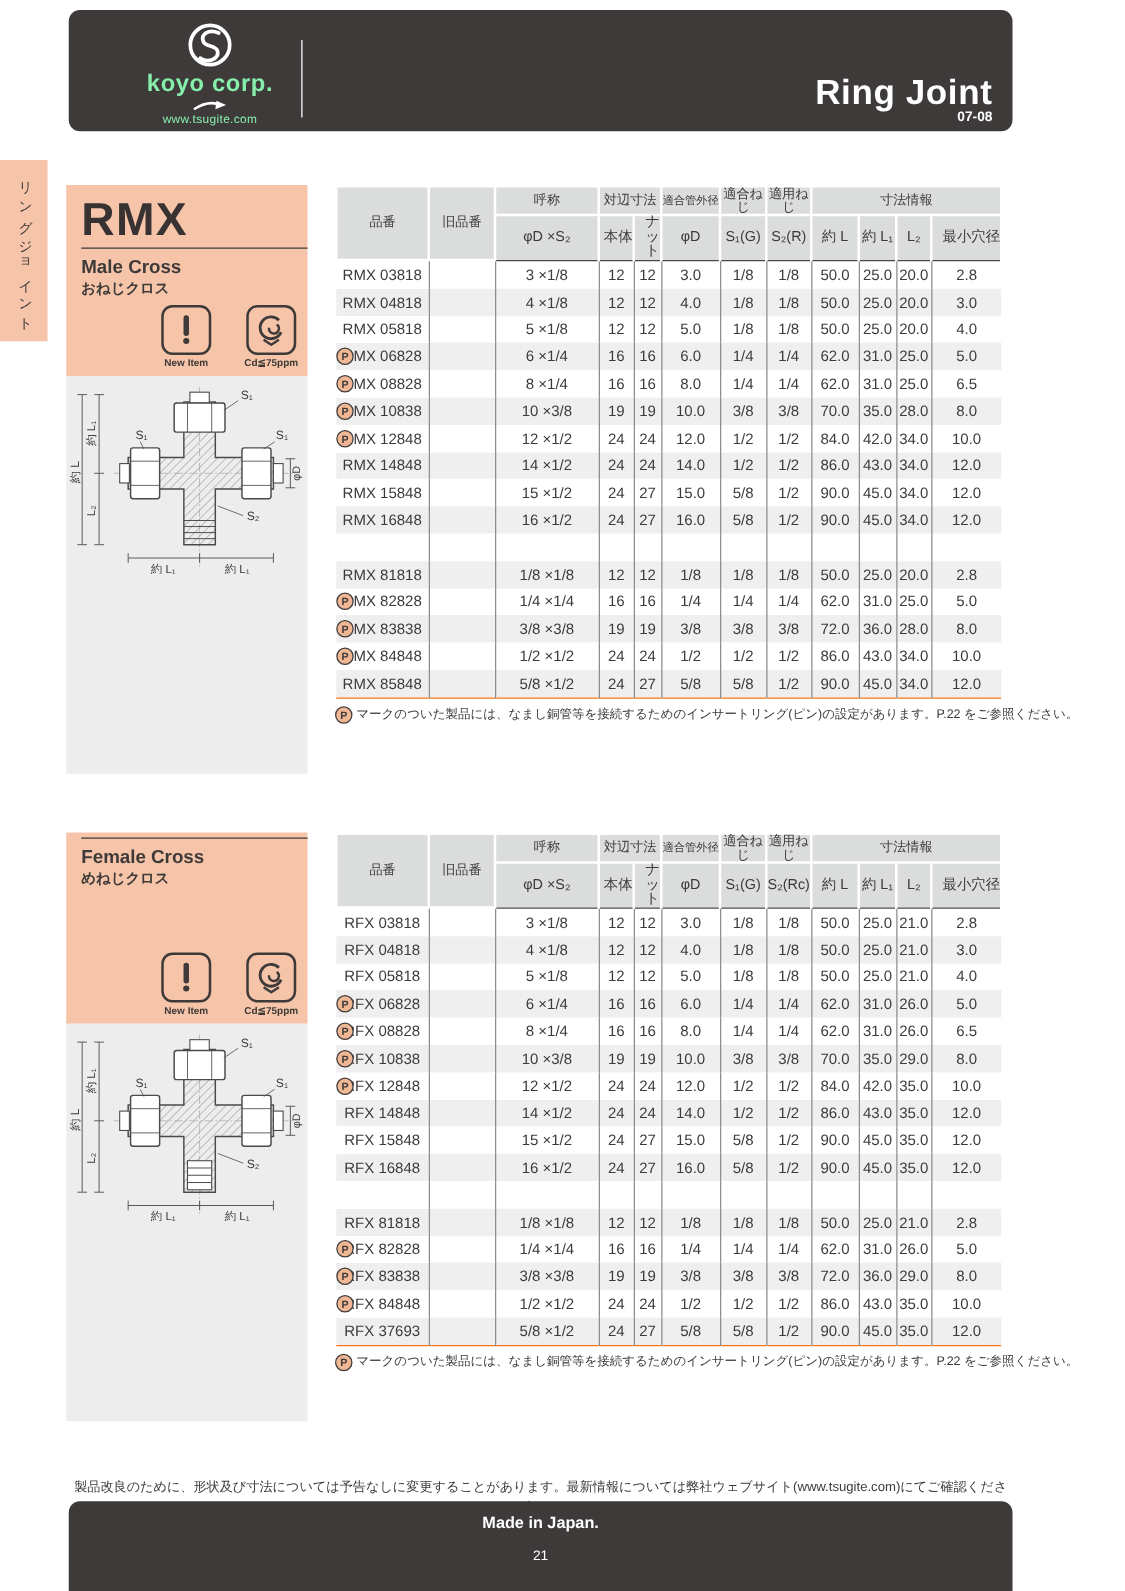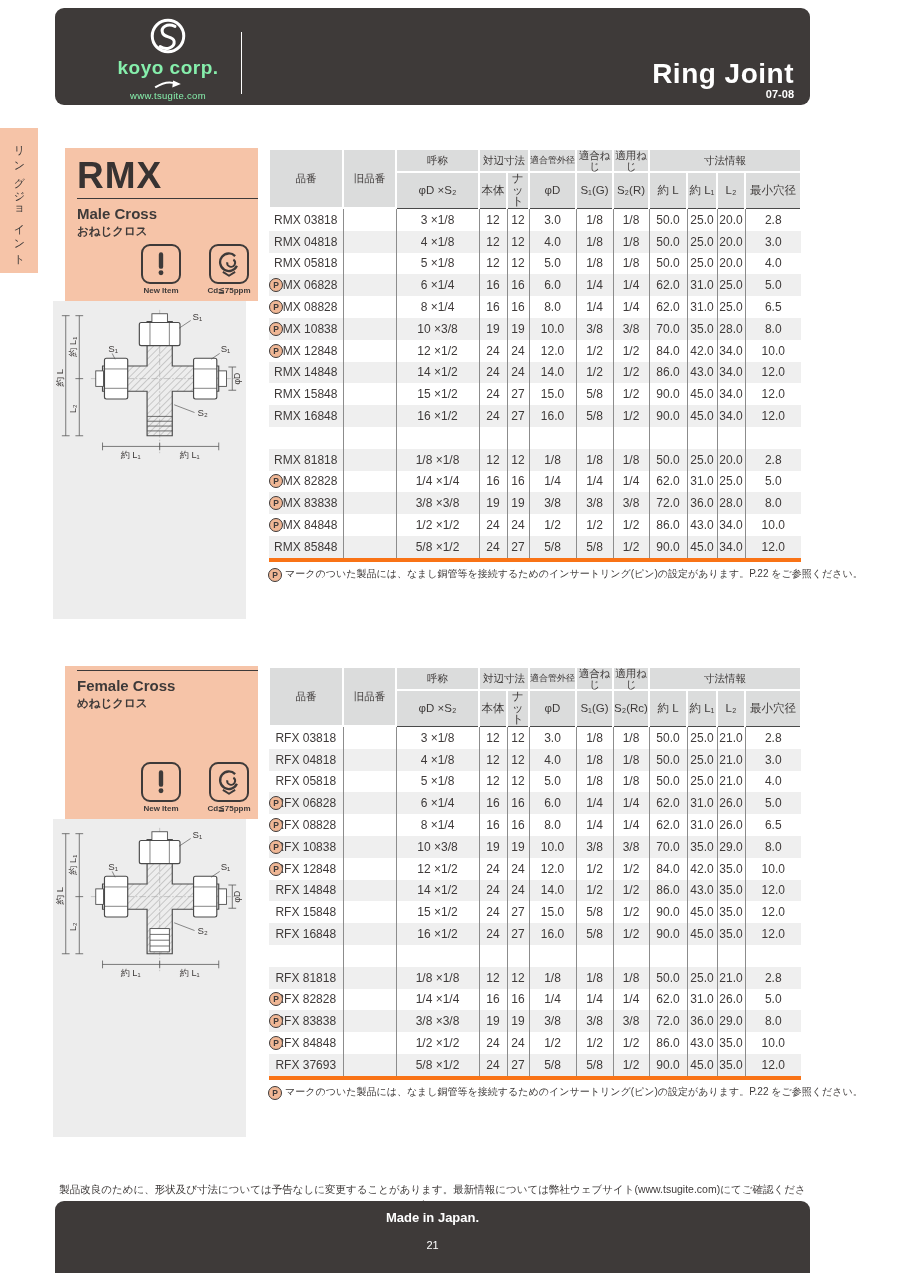--- a/index.html
+++ b/index.html
@@ -20,48 +20,48 @@
 
   
   .side-tab{position:absolute;left:0;top:128px;width:38px;height:145px;background:#F6C4A8;
             display:flex;align-items:center;justify-content:center;
             writing-mode:vertical-rl;text-orientation:upright;font-size:11px;letter-spacing:3px;}
 
   
   .section{position:absolute;left:0;width:900px;}
   #sec-rmx{top:148px;} #sec-rfx{top:666px;}
 
-  .title-box{position:absolute;left:65px;top:0;width:193px;height:153px;background:#F6C4A8;}
+  .title-box{position:absolute;left:53px;top:0;width:193px;height:153px;background:#F6C4A8;}
   .code{font-size:37px;font-weight:bold;letter-spacing:1px;line-height:1;margin:9px 0 0 12px;color:#383332;}
   .rule{height:1px;background:#3E3A39;margin:4px 0 6px 12px;}
   .name-en{font-size:15px;font-weight:bold;margin-left:12px;line-height:1.2;}
   .name-ja{font-size:11.5px;font-weight:bold;margin-left:12px;line-height:1.4;}
   .badges{position:absolute;right:6px;bottom:6px;display:flex;gap:22px;}
   .badge{width:46px;text-align:center;}
   .badge-icon{width:36px;height:36px;border:2px solid #3E3A39;border-radius:9px;margin:0 auto;
               display:flex;align-items:center;justify-content:center;background:transparent;}
   .badge-label{font-size:8px;font-weight:bold;margin-top:2px;white-space:nowrap;}
 
   .diagram-box{position:absolute;left:53px;top:153px;width:193px;height:318px;background:#EDEDED;}
   .diagram{display:block;margin:5px auto 0;}
 
   
   .table-wrap{position:absolute;left:268px;top:0;width:600px;}
   table.spec{border-collapse:collapse;table-layout:fixed;width:532px;font-size:12px;color:#3E3A39;}
   table.spec thead th{background:#DBDCDC;font-weight:normal;font-size:10.5px;border:2px solid #fff;
                       padding:0;height:19px;line-height:1;}
   table.spec thead tr:last-child th{border-bottom:1px solid #4A4A4A;font-size:11.5px;}
-  table.spec thead th.small{font-size:9px;}
+  table.spec thead th.small{font-size:9px;text-align:right;}
   table.spec tbody td{border-left:1px solid #8C8C8C;border-right:1px solid #8C8C8C;
                       text-align:center;height:21.8px;padding:0;font-size:12px;}
   table.spec tbody td:first-child{border-left:none;}
   table.spec tbody td:last-child{border-right:none;}
   tbody.block-a tr:nth-child(even){background:#EFEFEF;}
   tbody.block-b tr:nth-child(odd){background:#EFEFEF;}
-  tbody.block-b{border-bottom:4px solid #f97316;}
+  tbody.block-b{border-bottom:1px solid #f97316;}
   tbody.spacer td{height:19px;background:#fff;}
   td.c-part{text-align:left;padding-left:17px;position:relative;font-size:12.5px;white-space:nowrap;}
   .pbadge{position:absolute;left:0;top:50%;transform:translateY(-50%);
           width:12px;height:12px;border-radius:50%;background:#F0B795;border:1px solid #3E3A39;
           font-size:8.5px;font-weight:bold;line-height:12px;text-align:center;color:#3E3A39;}
   .pbadge.inline{position:static;display:inline-block;transform:none;margin:1px 3px 0 0;flex:0 0 auto;}
   .footnote{margin-top:5px;font-size:10px;display:flex;align-items:flex-start;white-space:nowrap;}
 
   
   .disclaimer{position:absolute;left:55px;top:1183px;width:755px;text-align:center;font-size:10.5px;}

